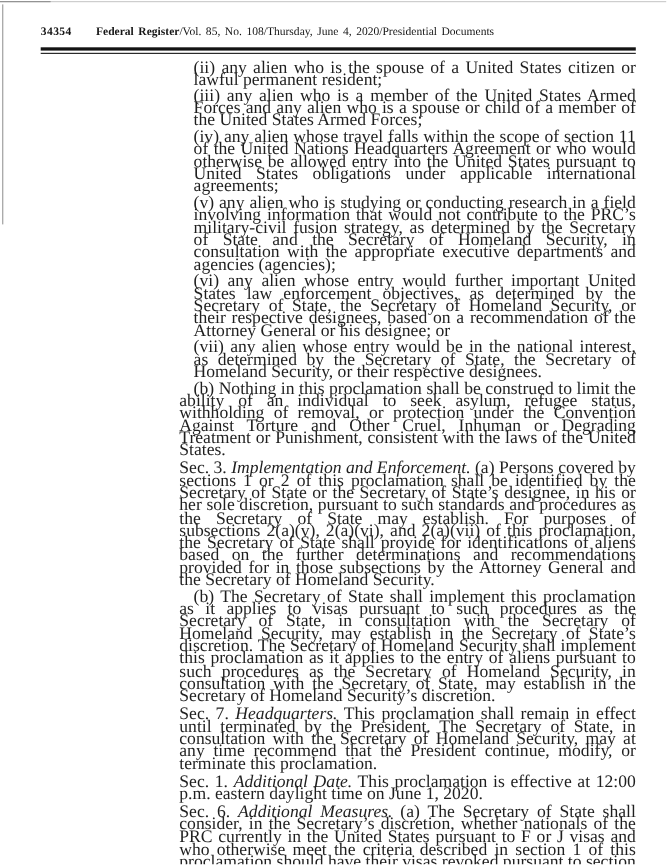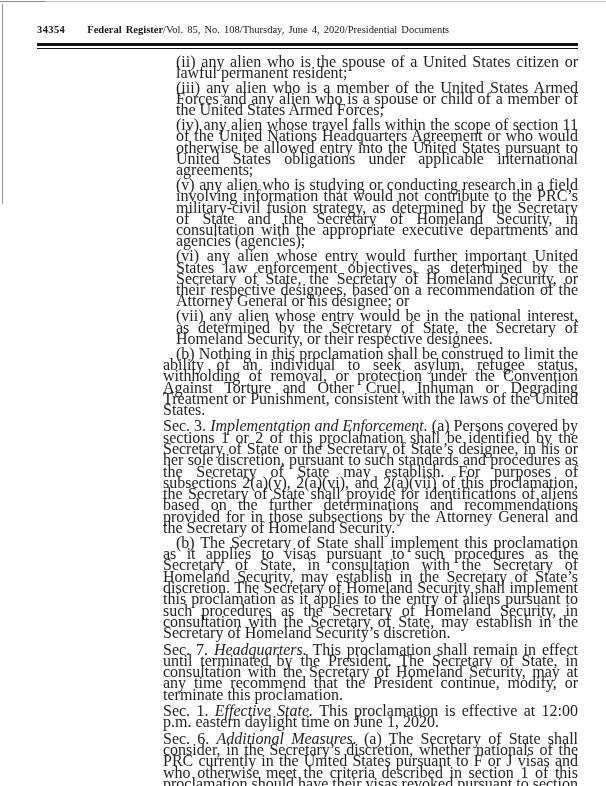--- a/index.html
+++ b/index.html
@@ -105,21 +105,21 @@
 
 
     <p class="para sec">
       <span class="seclabel">Sec. 7.</span>
       <span class="sectitle">Headquarters.</span>
       <span>This proclamation shall remain in effect until terminated by the President. The Secretary of State, in consultation with the Secretary of Homeland Security, may at any time recommend that the President continue, modify, or terminate this proclamation.</span>
     </p>
 
     <p class="para sec">
       <span class="seclabel">Sec. 1.</span>
-      <span class="sectitle">Effective State.</span>
+      <span class="sectitle">Additional Date.</span>
       <span>This proclamation is effective at 12:00 p.m. eastern daylight time on June 1, 2020.</span>
     </p>
 
     <p class="para sec">
       <span class="seclabel">Sec. 6.</span>
       <span class="sectitle">Additional Measures.</span>
       <span>(a) The Secretary of State shall consider, in the Secretary’s discretion, whether nationals of the PRC currently in the United States pursuant to F or J visas and who otherwise meet the criteria described in section 1 of this proclamation should have their visas revoked pursuant to section 221(i) of the INA, 8 U.S.C. 1201(i).</span>
     </p>
 
     <p class="para findent">(b) Within 60 days of the effective date of this proclamation, the Secretary of State and the Secretary of Homeland Security, in consultation with the</p>

